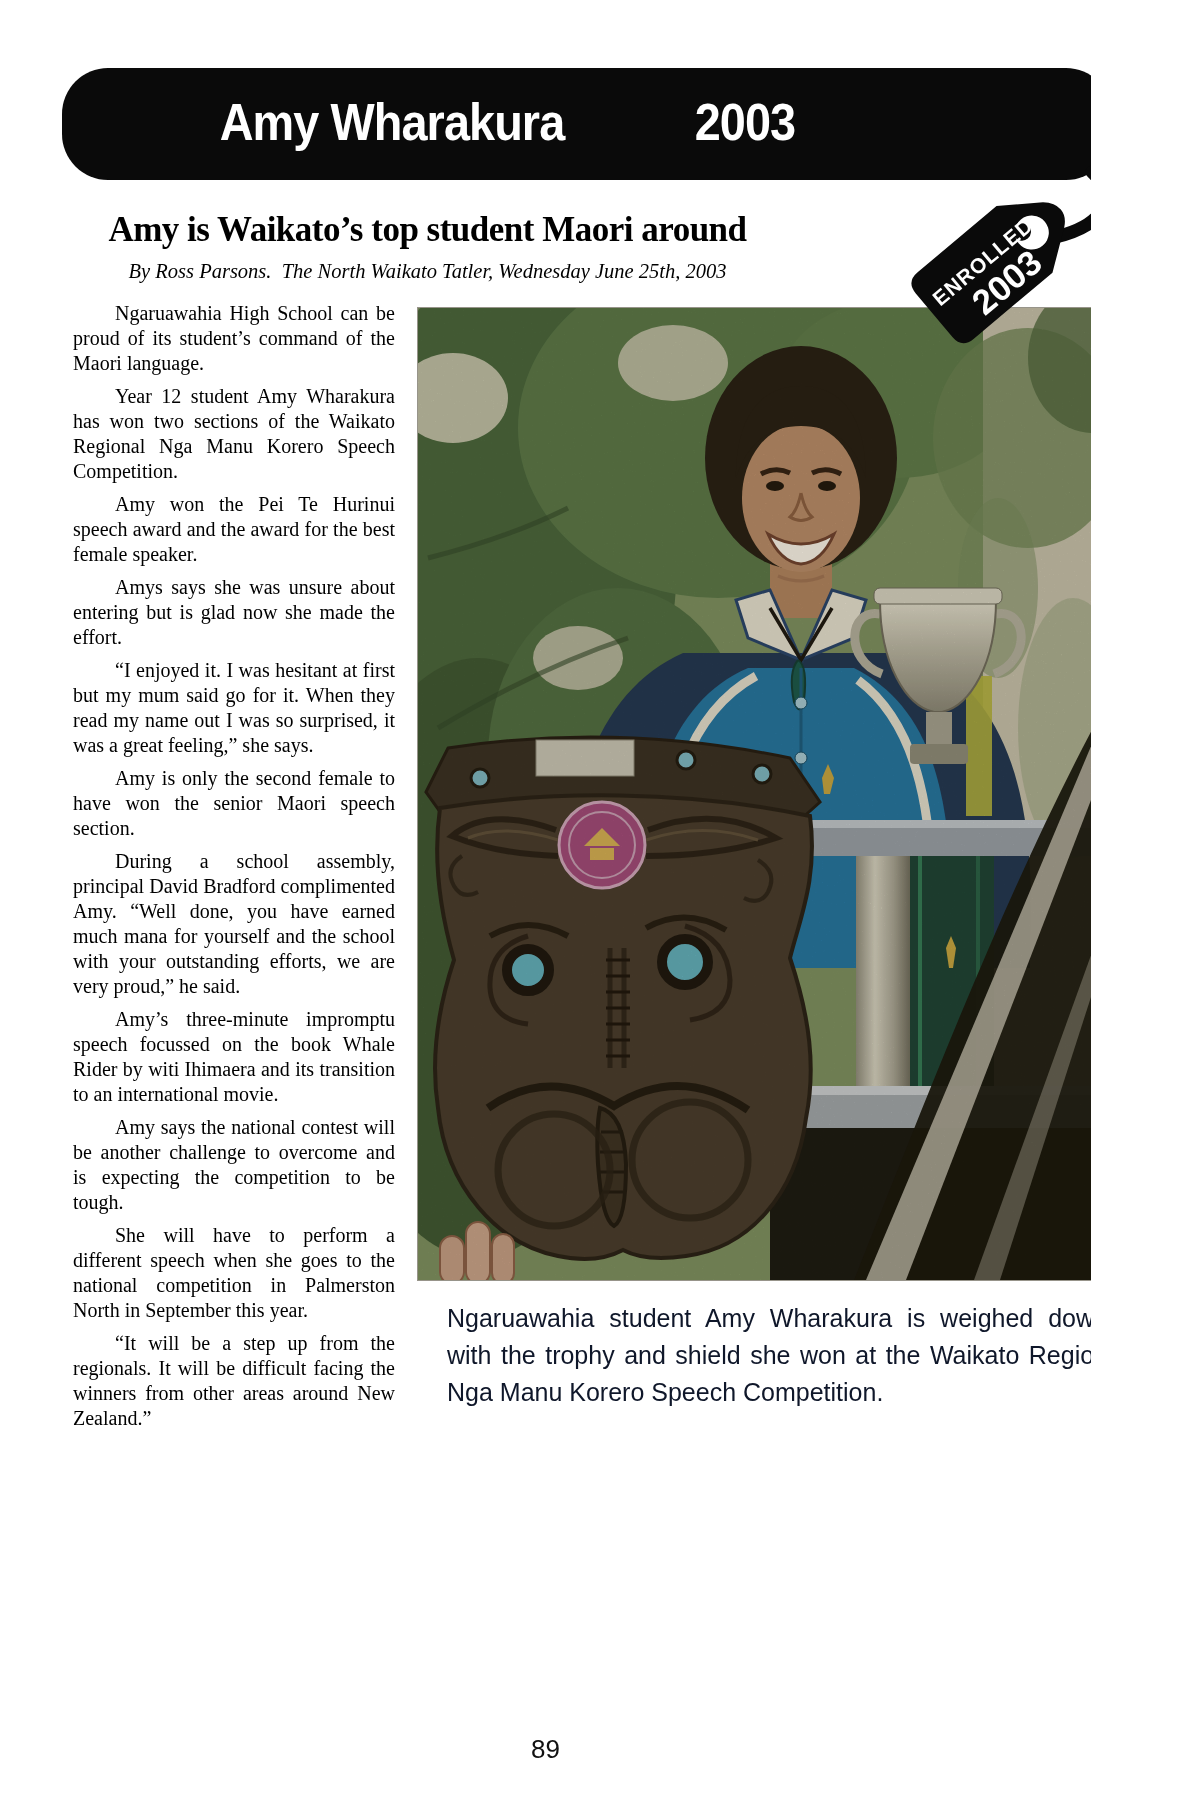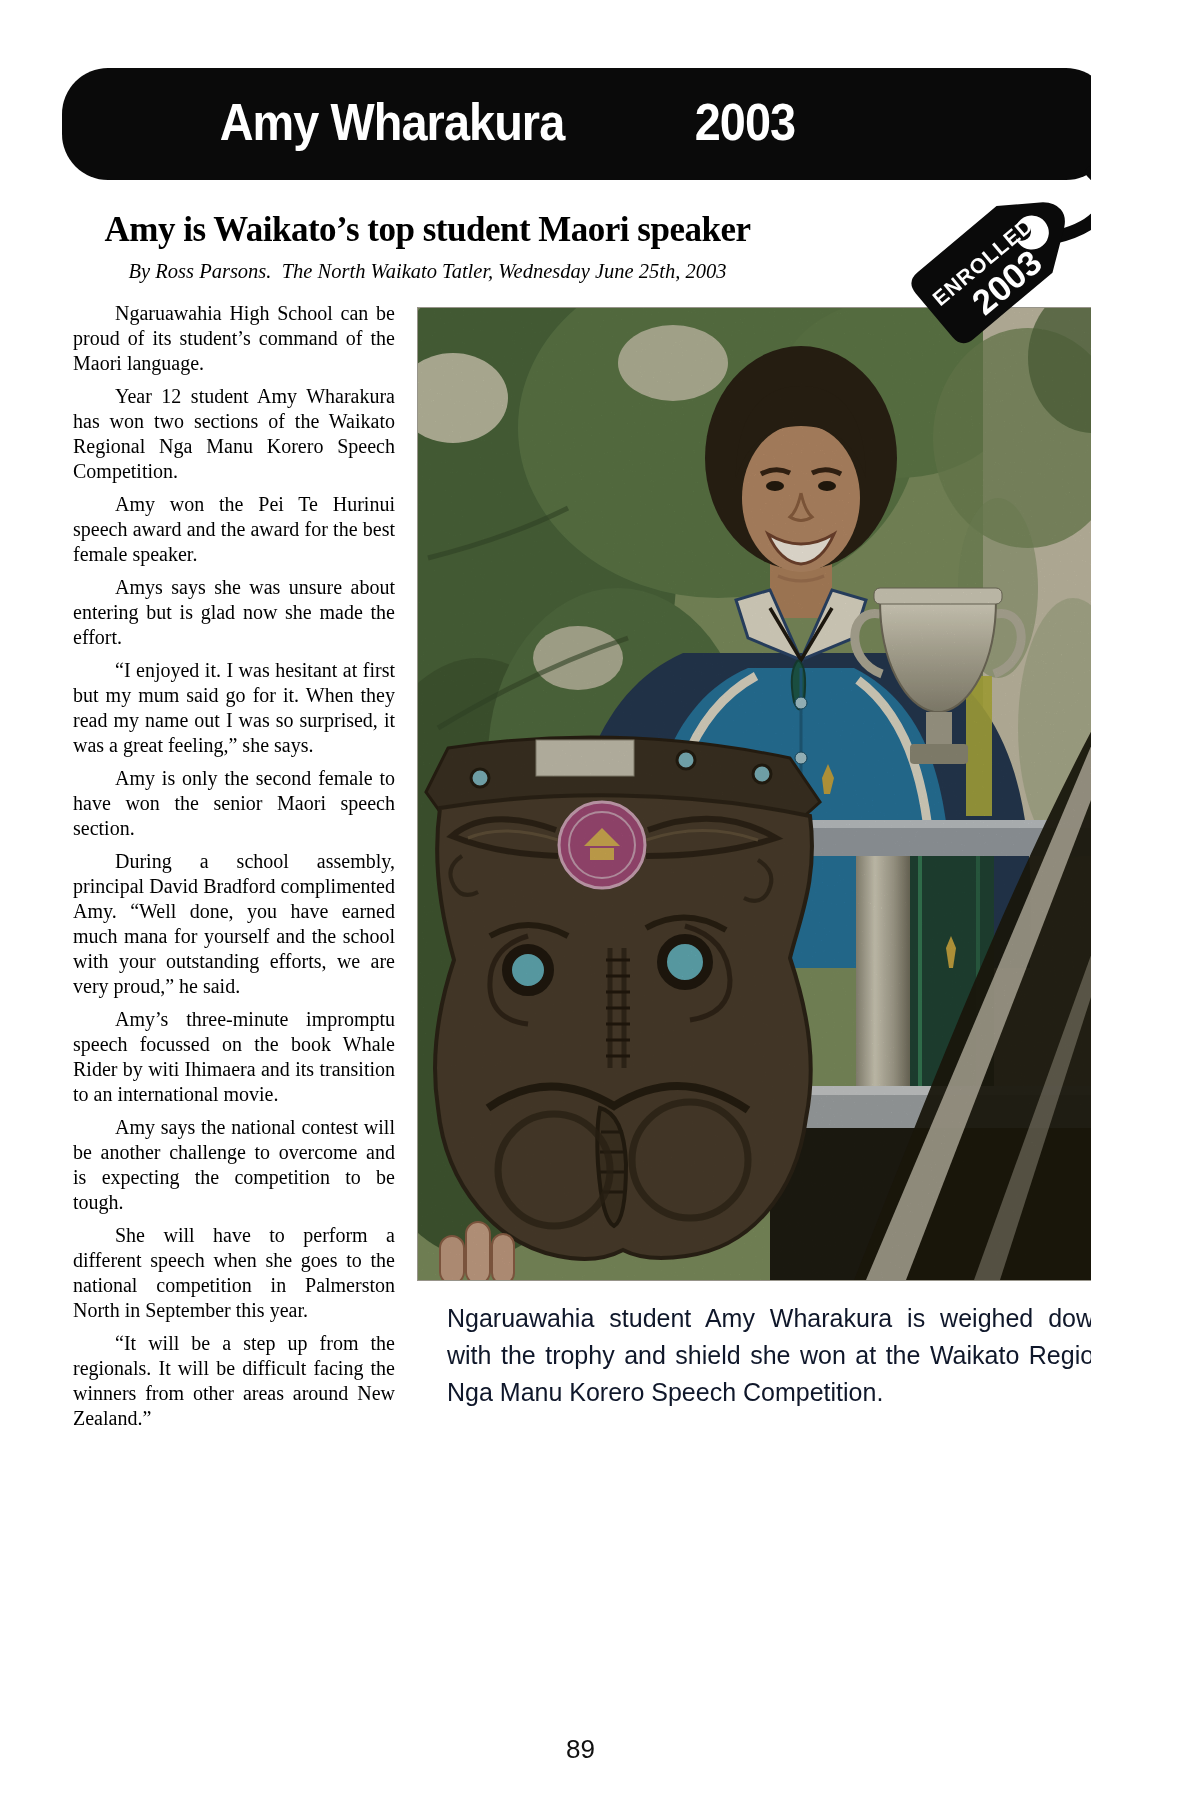--- a/index.html
+++ b/index.html
@@ -52,21 +52,21 @@
   .photo-figure svg { display:block; width:100%; height:100%; }
 
   .photo-caption {
     position:absolute; left:447px; top:1300px; width:661px;
     font-family:"Liberation Sans", sans-serif; font-size:25px; line-height:37px;
     text-align:justify; color:#0f172a;
   }
 
   .page-number {
     position:absolute; left:0; top:1734px; width:100%; text-align:center;
-    font-family:"Liberation Sans", sans-serif; font-size:26px; color:#111;padding-left:35px;
+    font-family:"Liberation Sans", sans-serif; font-size:26px; color:#111;
   }
 </style>
 </head>
 <body>
 
 <div class="page">
 
   <div class="banner" style="background: rgb(10, 10, 10);">
     <span class="name">Amy Wharakura</span>
     <span class="year">2003</span>
@@ -76,21 +76,21 @@
     <path d="M 212 44 C 234 64 233 96 172 110" fill="none" stroke="#0a0a0a" stroke-width="13" stroke-linecap="round"></path>
     <g transform="translate(112,138) rotate(-40)">
       <path d="M -76 -28 Q -76 -43 -61 -43 L 42 -43 L 80 -16 Q 89 -8 89 1 Q 89 10 80 17 L 42 44 L -61 44 Q -76 44 -76 29 Z" fill="#0a0a0a"></path>
       <circle cx="52" cy="0" r="17" fill="#ffffff"></circle>
       <circle cx="45" cy="-7" r="9" fill="#0a0a0a"></circle>
       <text x="-66" y="-2" font-size="21" letter-spacing="1">ENROLLED</text>
       <text x="-38" y="34" font-size="35">2003</text>
     </g>
   </svg>
 
-  <h1 class="headline">Amy is Waikato’s top student Maori speaker</h1>
+  <h1 class="headline">Amy is Waikato’s top student Maori around</h1>
   <div class="byline">By Ross Parsons. The North Waikato Tatler, Wednesday June 25th, 2003</div>
 
   <div class="article-column">
       <p class="body-para"><span>Ngaruawahia High School can be proud of its student’s command of the Maori language.</span></p>
       <p class="body-para"><span>Year 12 student Amy Wharakura has won two sections of the Waikato Regional Nga Manu Korero Speech Competition.</span></p>
       <p class="body-para"><span>Amy won the Pei Te Hurinui speech award and the award for the best female speaker.</span></p>
       <p class="body-para"><span>Amys says she was unsure about entering but is glad now she made the effort.</span></p>
       <p class="body-para"><span>“I enjoyed it. I was hesitant at first but my mum said go for it. When they read my name out I was so surprised, it was a great feeling,” she says.</span></p>
       <p class="body-para"><span>Amy is only the second female to have won the senior Maori speech section.</span></p>
       <p class="body-para"><span>During a school assembly, principal David Bradford complimented Amy. “Well done, you have earned much mana for yourself and the school with your outstanding efforts, we are very proud,” he said.</span></p>

